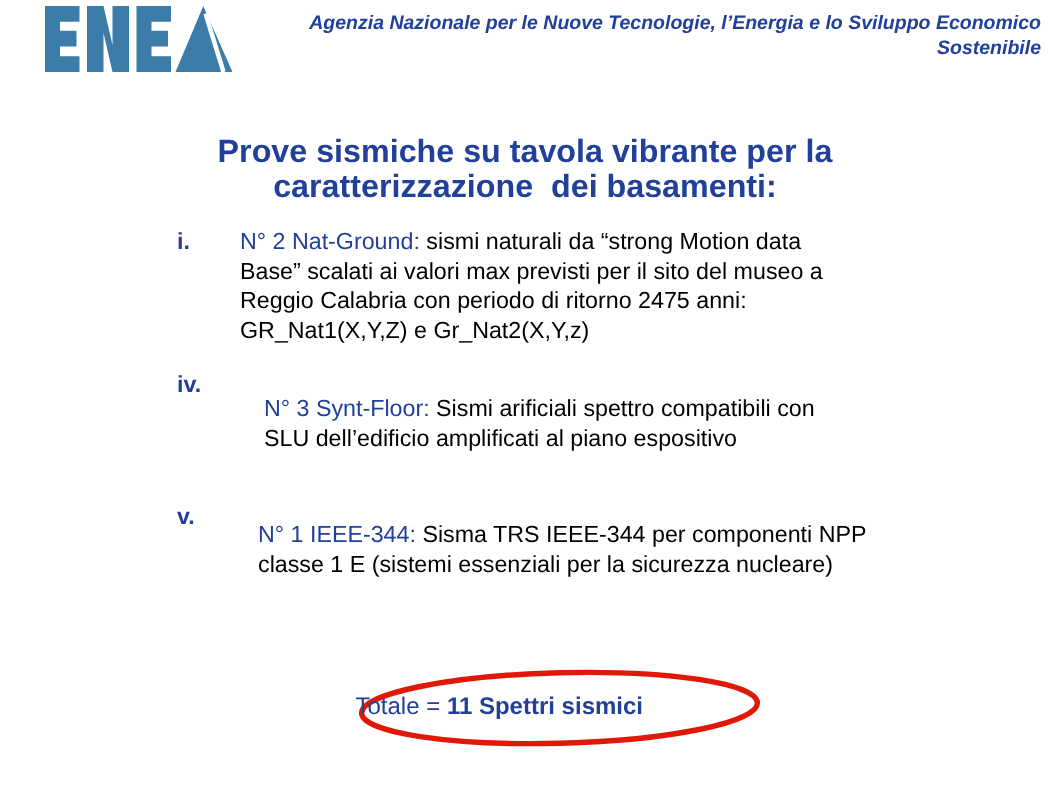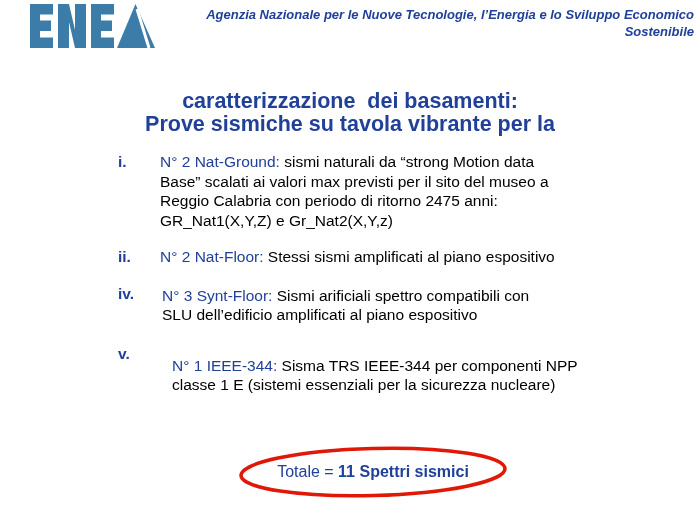--- a/index.html
+++ b/index.html
@@ -18,21 +18,21 @@
     font-size:21.5px;font-weight:bold;color:var(--navy);line-height:23px;
   }
   .list{position:absolute;left:118px;top:152px;width:514px;}
   .item{display:flex;margin-bottom:17px;font-size:15.5px;line-height:19.5px;}
   .item .num{width:42px;flex:0 0 42px;font-weight:bold;color:var(--navy);}
   .item .text{flex:1;color:var(--body_black);}
   .item .lead{font-weight:normal;color:var(--navy);}
   .item .body{white-space:pre-line;}
   .total-group{
     position:absolute;left:237px;top:444px;width:272px;height:56px;
-    display:flex;align-items:center;justify-content:center;
+    display:flex;align-items:center;
   }
   .total-group svg{position:absolute;left:0;top:0;width:272px;height:56px;}
   .total-text{position:relative;font-size:16px;color:var(--navy);white-space:nowrap;}
   .total-text .bold{font-weight:bold;}
   .email{
     position:absolute;right:7px;top:490px;font-size:12px;font-weight:bold;
     color:var(--body_black);
   }
 </style>
 </head>
@@ -45,43 +45,39 @@
     <path fill="var(--logo_blue)" d="M28,44 V0 H39 L45,26 V0 H56 V44 H45 L39,18 V44 Z"></path>
     <path fill="var(--logo_blue)" d="M61,0 H84 V10.5 H71 V16.5 H82 V27 H71 V33.5 H84 V44 H61 Z"></path>
     <path fill="var(--logo_blue)" d="M87,44 L105.5,0 L125,44 Z"></path>
     <line x1="107" y1="5" x2="119" y2="44" stroke="#ffffff" stroke-width="3"></line>
   </svg>
 
   <div class="agency">Agenzia Nazionale per le Nuove Tecnologie, l’Energia e lo Sviluppo Economico
 Sostenibile</div>
 
   <div class="title">
+    <div>Prove sismiche su tavola vibrante per la</div>
     <div>caratterizzazione &nbsp;dei basamenti:</div>
-    <div>Prove sismiche su tavola vibrante per la</div>
   </div>
 
   <div class="list">
 
     <div class="item">
       <div class="num">i.</div>
       <p class="text" style="margin:0"><span class="lead">N° 2 Nat-Ground:</span><span class="body"> sismi naturali da “strong Motion data
 Base” scalati ai valori max previsti per il sito del museo a
 Reggio Calabria con periodo di ritorno 2475 anni:
 GR_Nat1(X,Y,Z) e Gr_Nat2(X,Y,z)</span></p>
     </div>
 
-    <div class="item">
-      <div class="num">ii.</div>
-      <p class="text" style="margin:0"><span class="lead">N° 2 Nat-Floor:</span><span class="body"> Stessi sismi amplificati al piano espositivo</span></p>
-    </div>
 
 
     <div class="item">
       <div class="num">iv.</div>
-      <p class="text" style="margin:2px"><span class="lead">N° 3 Synt-Floor:</span><span class="body"> Sismi arificiali spettro compatibili con
+      <p class="text" style="margin:16px"><span class="lead">N° 3 Synt-Floor:</span><span class="body"> Sismi arificiali spettro compatibili con
 SLU dell’edificio amplificati al piano espositivo</span></p>
     </div>
 
     <div class="item">
       <div class="num">v.</div>
       <p class="text" style="margin:12px"><span class="lead">N° 1 IEEE-344:</span><span class="body"> Sisma TRS IEEE-344 per componenti NPP
 classe 1 E (sistemi essenziali per la sicurezza nucleare)</span></p>
     </div>
 
   </div>

